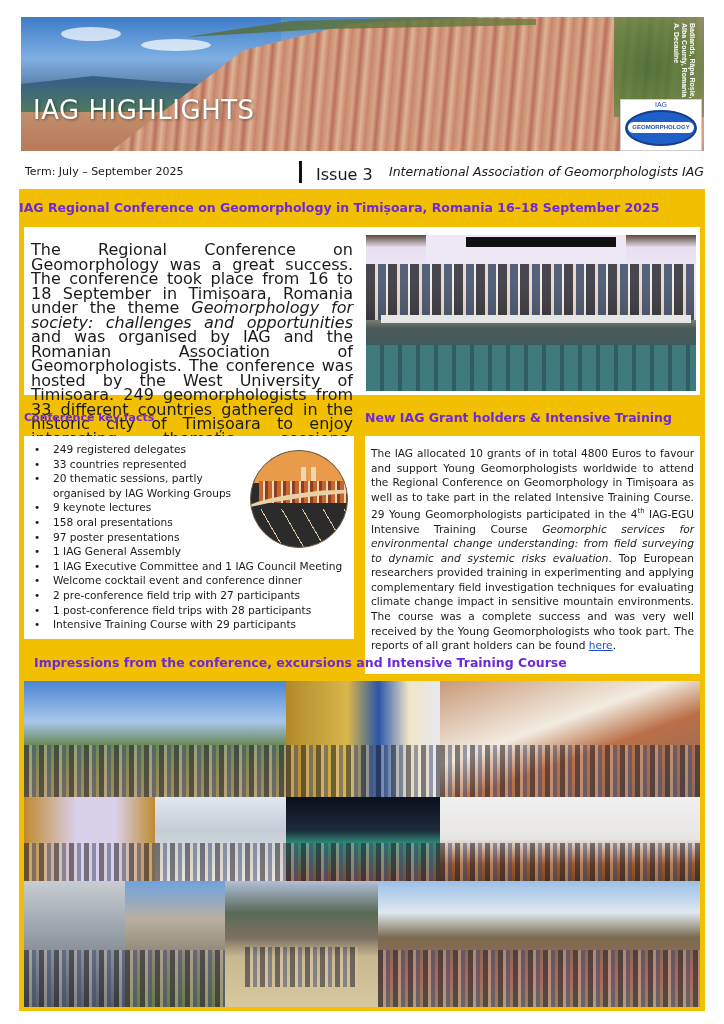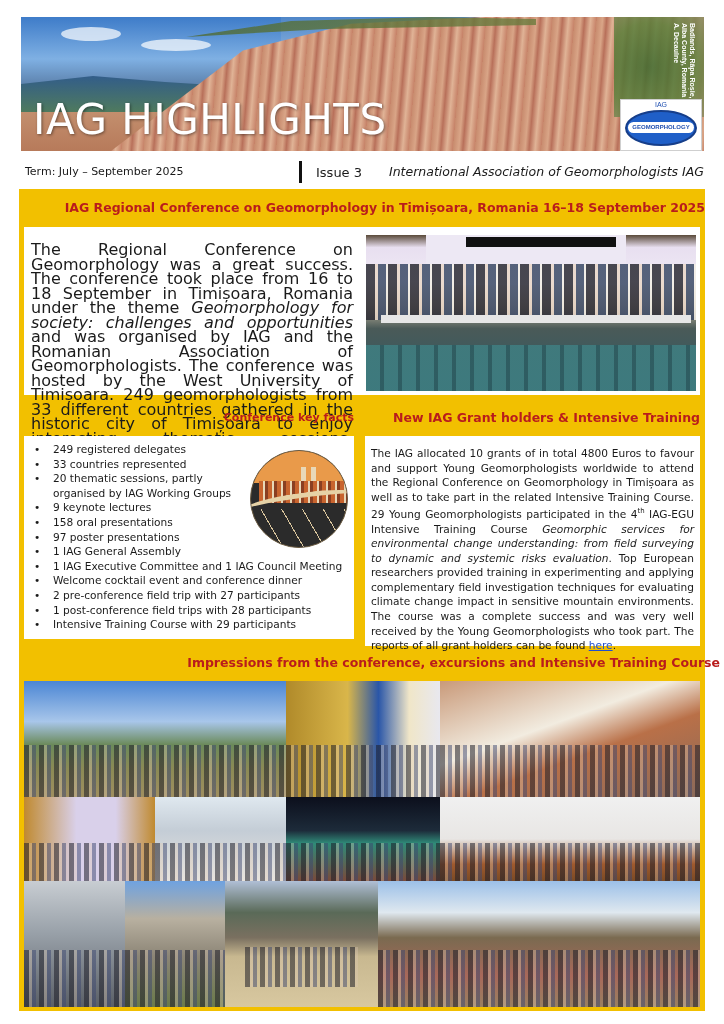--- a/index.html
+++ b/index.html
@@ -15,45 +15,45 @@
   .banner .hills { position: absolute; left: 0; top: 55px; width: 240px; height: 40px;
                    background: linear-gradient(180deg, #2f5a8e, #4f7a5e); clip-path: polygon(0 30%, 30% 10%, 60% 25%, 100% 40%, 100% 100%, 0 100%); }
   .banner .cliff { position: absolute; left: 90px; top: 0; width: 600px; height: 134px;
                    background: repeating-linear-gradient(95deg, #c88b6e 0px, #d9a587 6px, #b8705a 10px, #e0b396 16px, #c68268 22px);
                    clip-path: polygon(0 100%, 22% 25%, 40% 5%, 62% 0, 100% 0, 100% 100%); }
   .banner .green { position: absolute; right: 0; top: 0; width: 90px; height: 100px;
                    background: radial-gradient(circle at 40% 50%, #3f6b2f, #5b7f3b 60%, #8a8a60 100%); opacity: .85; }
   .banner .ridge { position: absolute; left: 165px; top: 0; width: 350px; height: 20px;
                    background: linear-gradient(90deg, #4e6a34, #6b7c3e); clip-path: polygon(0 100%, 30% 20%, 70% 0, 100% 10%, 100% 40%, 40% 60%, 0 100%); opacity: .8; }
   .banner .title { position: absolute; left: 12px; top: 78px; font-family: "DejaVu Sans", sans-serif;
-                   font-size: 42px; color: #ffffff; letter-spacing: 0.5px;
+                   font-size: 26px; color: #ffffff; letter-spacing: 0.5px;
                    text-shadow: 1px 1px 3px rgba(0,0,0,0.45); }
   .banner .credit { position: absolute; right: 8px; top: 6px; writing-mode: vertical-rl;
                     font-size: 7px; line-height: 8px; color: #ffffff; font-weight: bold; height: 86px; }
   .banner .logo { position: absolute; right: 2px; top: 82px; width: 80px; height: 50px; background: #fff;
                   border: 1px solid #cfcfcf; }
   .banner .logo .lt { position: absolute; top: 1px; left: 0; width: 100%; text-align: center;
                       font-size: 7px; color: #1f4fb0; }
   .banner .logo .globe { position: absolute; left: 4px; top: 10px; width: 72px; height: 36px; border-radius: 50%;
                          background: #1f5fc8; border: 2px solid #163e8a; box-sizing: border-box; }
   .banner .logo .lbl { position: absolute; left: 7px; top: 22px; width: 66px; height: 11px; background: #fff;
                        border-radius: 6px; font-size: 6px; line-height: 11px; text-align: center; color: #1f4fb0; font-weight: bold; }
 
   
   .meta { position: absolute; top: 161px; left: 25px; right: 20px; height: 24px; font-size: 12px; }
   .meta .term { position: absolute; left: 0; top: 4px; font-family: "DejaVu Sans", sans-serif; font-size: 11px; }
   .meta .sep { position: absolute; left: 274px; top: 0; width: 3px; height: 22px; background: #111; }
-  .meta .issue { position: absolute; left: 291px; top: 4px; font-family: "DejaVu Sans", sans-serif; font-size: 13px; }
+  .meta .issue { position: absolute; left: 291px; top: 4px; font-family: "DejaVu Sans", sans-serif; font-size: 16px; }
   .meta .org { position: absolute; right: 0; top: 3px; font-family: "DejaVu Sans", sans-serif; font-style: italic; font-size: 12.5px; }
 
   
   .frame { position: absolute; left: 19px; top: 189px; width: 686px; height: 822px;
            background: #f2c000; }
-  .sec-head { position: absolute; color: #b91c1c; font-family: "DejaVu Sans", sans-serif; font-weight: bold;
-              text-align: right; }
+  .sec-head { position: absolute; color: #6d28d9; font-family: "DejaVu Sans", sans-serif; font-weight: bold;
+              text-align: left; }
   .panel { position: absolute; background: #ffffff; }
 
   .h-main { left: 0; top: 0; width: 686px; height: 38px; line-height: 38px; font-size: 12.5px; }
   .p-intro { left: 5px; top: 38px; width: 676px; height: 168px; }
   .intro-text { position: absolute; left: 7px; top: 16px; width: 322px; font-size: 16px; line-height: 14.5px;
                 text-align: justify; font-family: "DejaVu Sans", sans-serif; }
   .intro-photo { position: absolute; left: 342px; top: 8px; width: 330px; height: 156px; overflow: hidden;
                  background: linear-gradient(180deg, #5a4a3a 0%, #e8dff0 8%, #f0eaf5 30%, #c8b9a0 45%, #4a5a58 60%, #2e5a66 100%); }
   .intro-photo .screen { position: absolute; left: 60px; top: 0; width: 200px; height: 50px; background: #ede8f4; }
   .intro-photo .screen .bar { position: absolute; left: 40px; top: 2px; width: 150px; height: 10px; background: #111; }
@@ -76,21 +76,21 @@
   .emblem .sky { position: absolute; left: 0; top: 0; width: 100%; height: 32px; background: #e99a4a; }
   .emblem .city { position: absolute; left: 8px; top: 30px; width: 90px; height: 22px;
                   background: repeating-linear-gradient(90deg, #c8642e 0 4px, #e8d8b8 4px 6px, #8a3f22 6px 9px); }
   .emblem .tower { position: absolute; top: 16px; width: 5px; height: 18px; background: #e8d8b8; }
   .emblem .river { position: absolute; left: -10px; top: 42px; width: 120px; height: 14px; border-radius: 50%;
                    border-top: 5px solid #e6d2a6; transform: rotate(-8deg); }
   .emblem .roads { position: absolute; left: 0; top: 58px; width: 100%; height: 40px;
                    background: repeating-linear-gradient(60deg, transparent 0 10px, #d8c49c 10px 11px, transparent 11px 18px); }
 
   .h-grant { left: 346px; top: 211px; width: 335px; height: 36px; line-height: 36px; font-size: 12.5px; }
-  .p-grant { left: 346px; top: 247px; width: 335px; height: 210px; }
+  .p-grant { left: 346px; top: 247px; width: 335px; height: 238px; }
   .grant-text { position: absolute; left: 6px; top: 10px; width: 323px; font-family: "DejaVu Sans", sans-serif;
                 font-size: 10.6px; line-height: 14.6px; text-align: justify; }
   .grant-text a { color: #1f4fd0; text-decoration: underline; }
 
   .h-imp { left: 15px; top: 456px; width: 686px; height: 36px; line-height: 36px; font-size: 12.5px; }
   .gallery { position: absolute; left: 5px; top: 492px; width: 676px; height: 326px; }
   .ph { position: absolute; overflow: hidden; }
   .ph::after { content: ""; position: absolute; left: 0; right: 0; bottom: 0; height: 45%;
                background: repeating-linear-gradient(90deg, rgba(30,30,40,.55) 0 5px, rgba(220,200,180,.35) 5px 8px, rgba(60,70,110,.5) 8px 12px, transparent 12px 15px); }
   .ph1 { left: 0; top: 0; width: 262px; height: 116px; background: linear-gradient(180deg, #4b86d4 0%, #a8c6ea 35%, #6b8a5a 55%, #8a8a55 75%, #a08f60 100%); }

